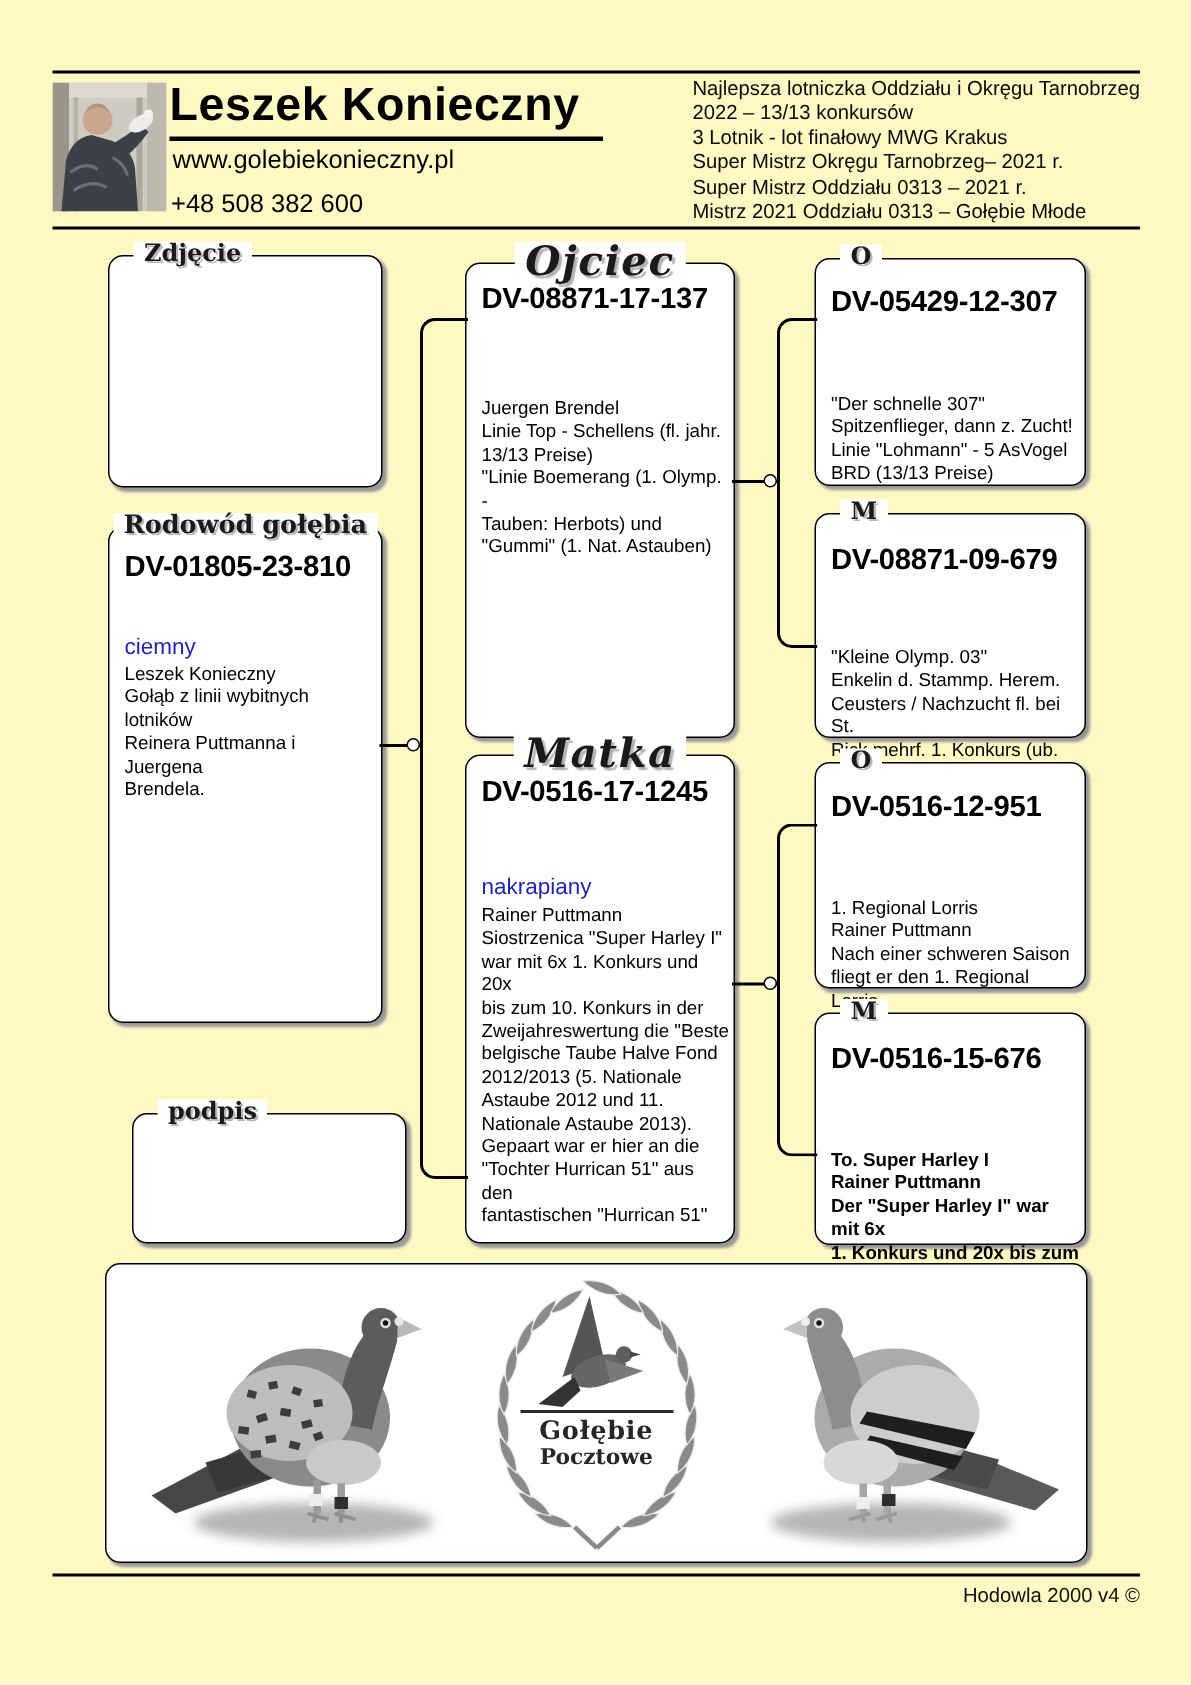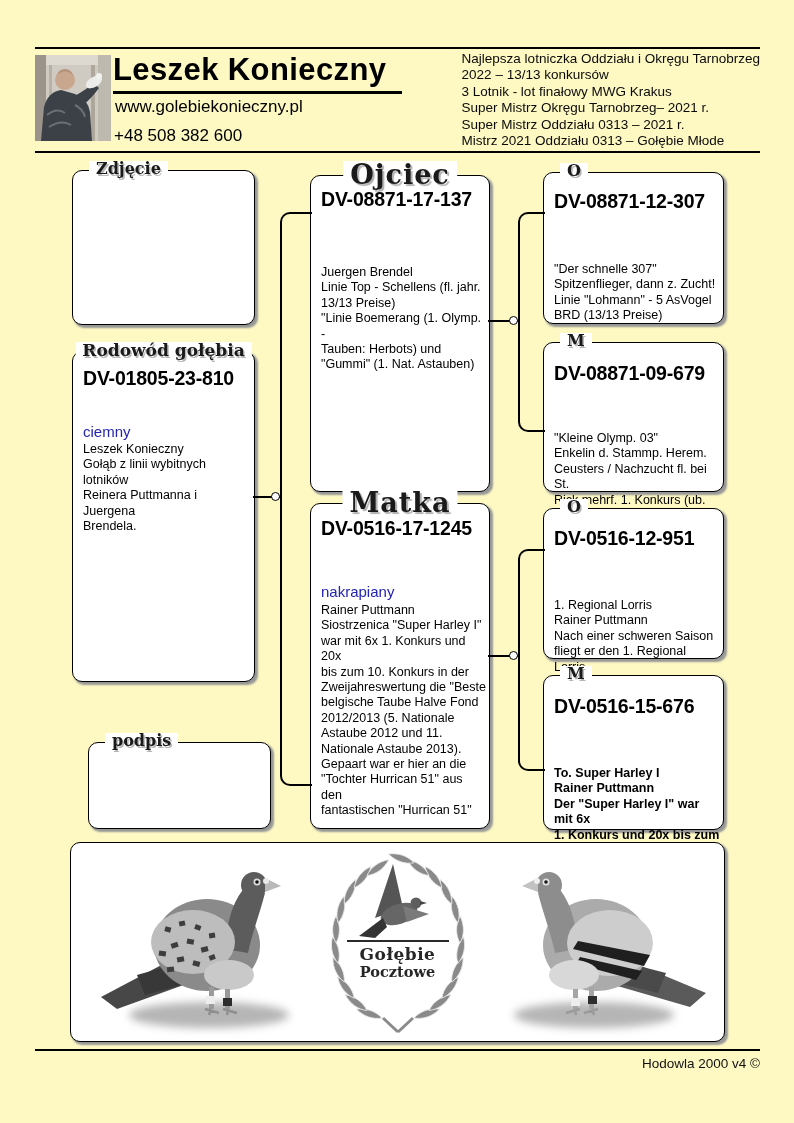--- a/index.html
+++ b/index.html
@@ -19,21 +19,21 @@
   .phone{position:absolute;left:114px;top:126px;font-size:17px;}
   .achievements{position:absolute;right:34px;top:51px;
         font-size:13.5px;line-height:16.4px;color:#0a0a0a;}
 
   
   .pbox{position:absolute;border:1.5px solid #000;border-radius:10px;background:#fff;
         box-shadow:2.5px 2.5px 2px #979797;}
   .legend{position:absolute;background:#fff;padding:0 7px;font-family:"DejaVu Serif",serif;
         font-weight:bold;color:#1a1a1a;white-space:nowrap;line-height:1;}
   .legend-lg{top:-15px;left:50%;transform:translateX(-50%);font-size:27px;letter-spacing:1px;
-        text-shadow:2px 2px 1px #b0b0b0;}
+        text-shadow:2px 2px 1px #b0b0b0;font-style:italic;}
   .legend-md{top:-10px;left:50%;transform:translateX(-50%);font-size:17px;
         text-shadow:1.5px 1.5px 0 #b8b8b8;}
   .legend-sm{top:-10px;left:16px;font-size:16px;text-shadow:1.5px 1.5px 0 #b8b8b8;}
   .ring{position:absolute;left:10px;font-size:19.5px;font-weight:bold;letter-spacing:-.2px;}
   .colorword{position:absolute;left:10px;font-size:15px;color:#2323b4;}
   .desc{position:absolute;left:10px;right:3px;font-size:12.5px;line-height:15.4px;
         white-space:pre-wrap;color:#000;}
 
   #box-zdjecie{left:72px;top:170px;width:181px;height:153px;}
   #box-rodowod{left:72px;top:351px;width:181px;height:329px;}
@@ -162,21 +162,21 @@
 2012/2013 (5. Nationale
 Astaube 2012 und 11.
 Nationale Astaube 2013).
 Gepaart war er hier an die
 "Tochter Hurrican 51" aus den
 fantastischen "Hurrican 51"</div>
   </div>
 
   <div class="pbox" id="box-o1">
     <span class="legend legend-sm">O</span>
-    <div class="ring">DV-08871-12-307</div>
+    <div class="ring">DV-05429-12-307</div>
     <div class="desc">"Der schnelle 307"
 Spitzenflieger, dann z. Zucht!
 Linie "Lohmann" - 5 AsVogel
 BRD (13/13 Preise)</div>
   </div>
 
   <div class="pbox" id="box-m1">
     <span class="legend legend-sm">M</span>
     <div class="ring">DV-08871-09-679</div>
     <div class="desc">"Kleine Olymp. 03"

